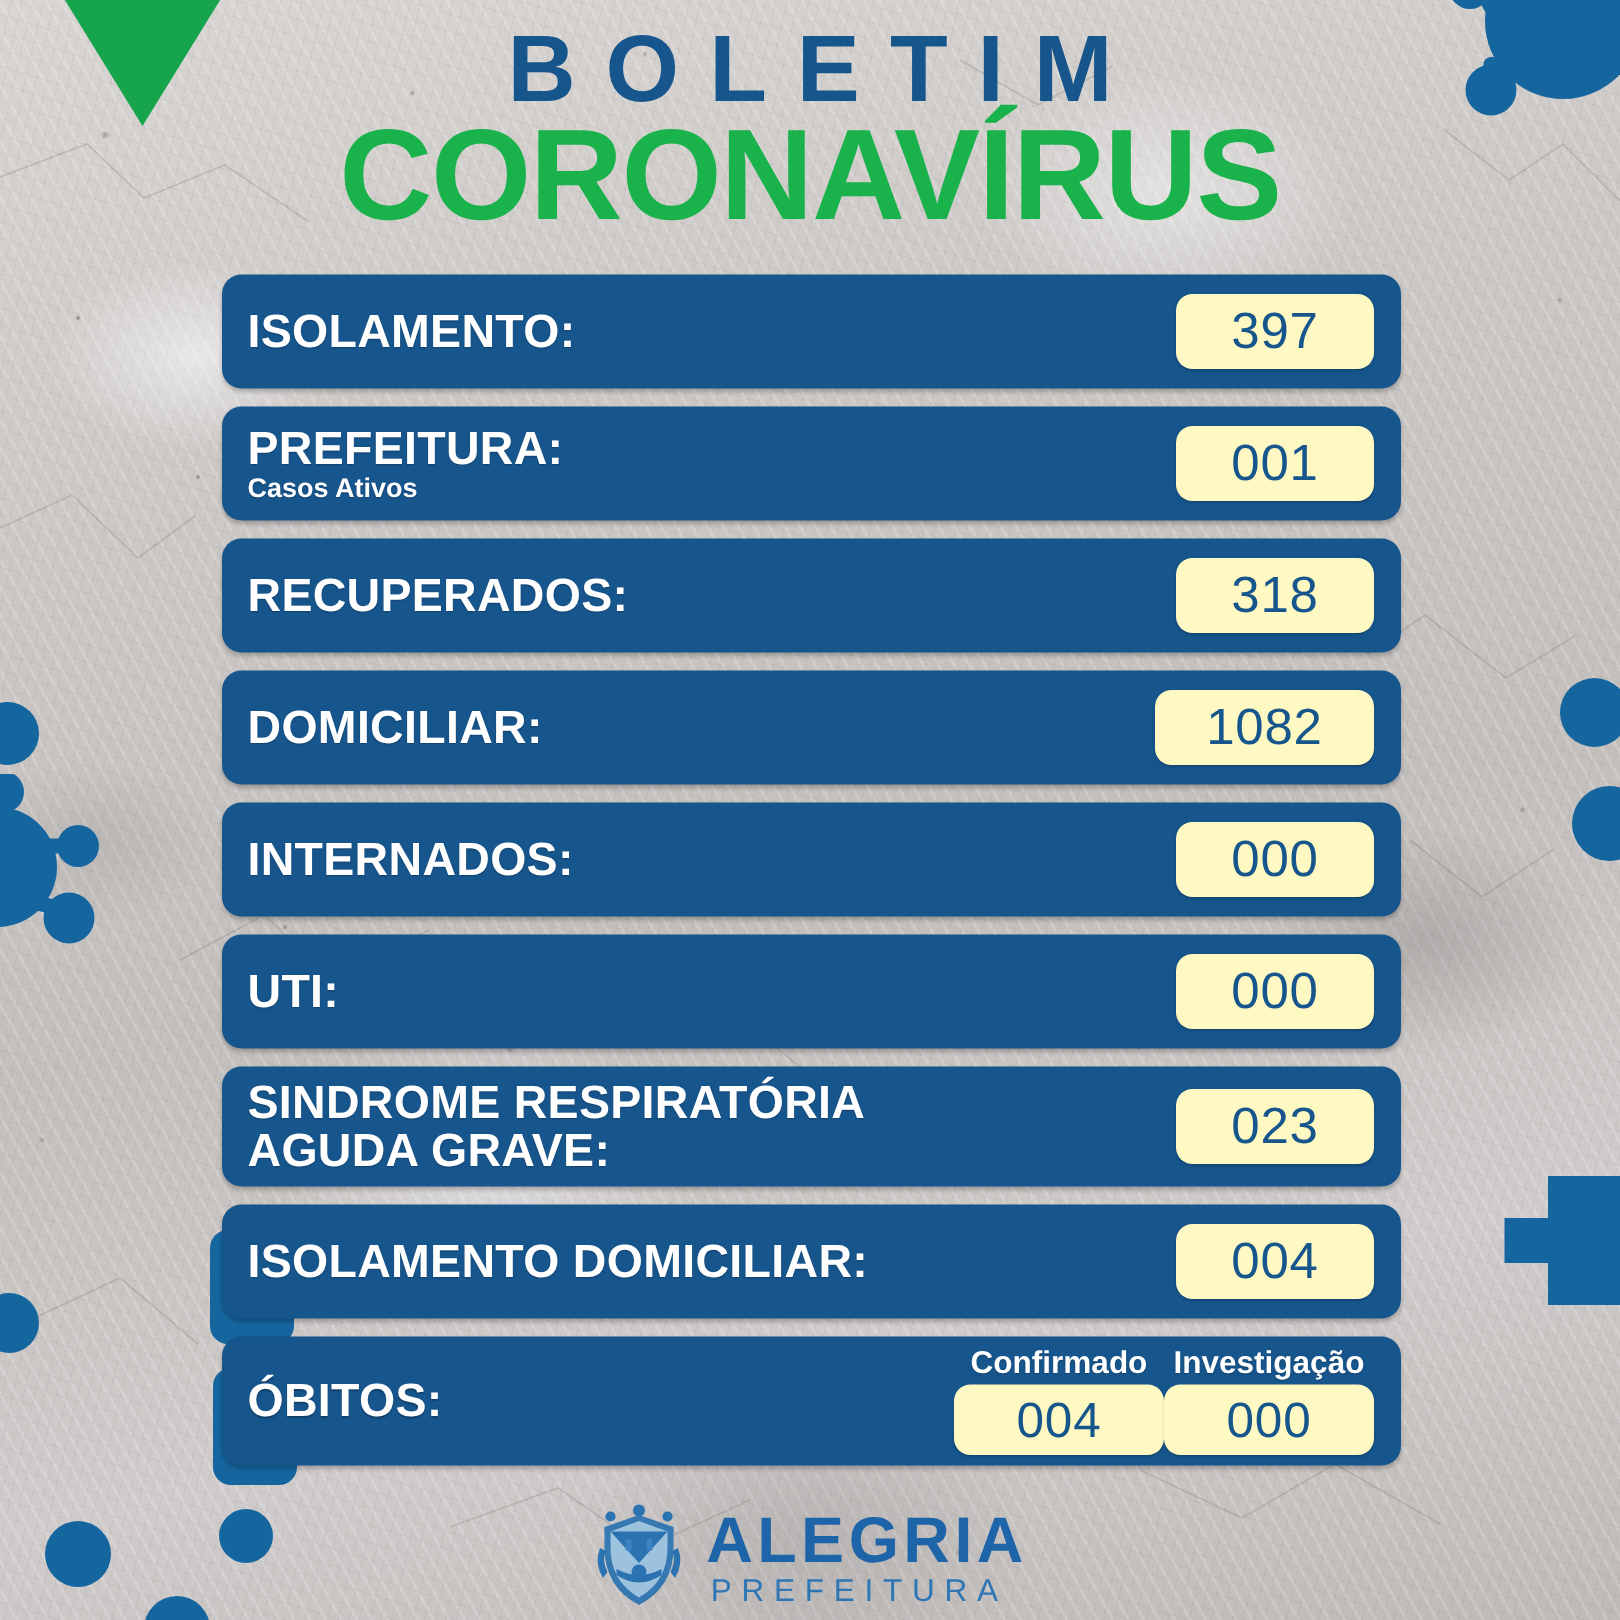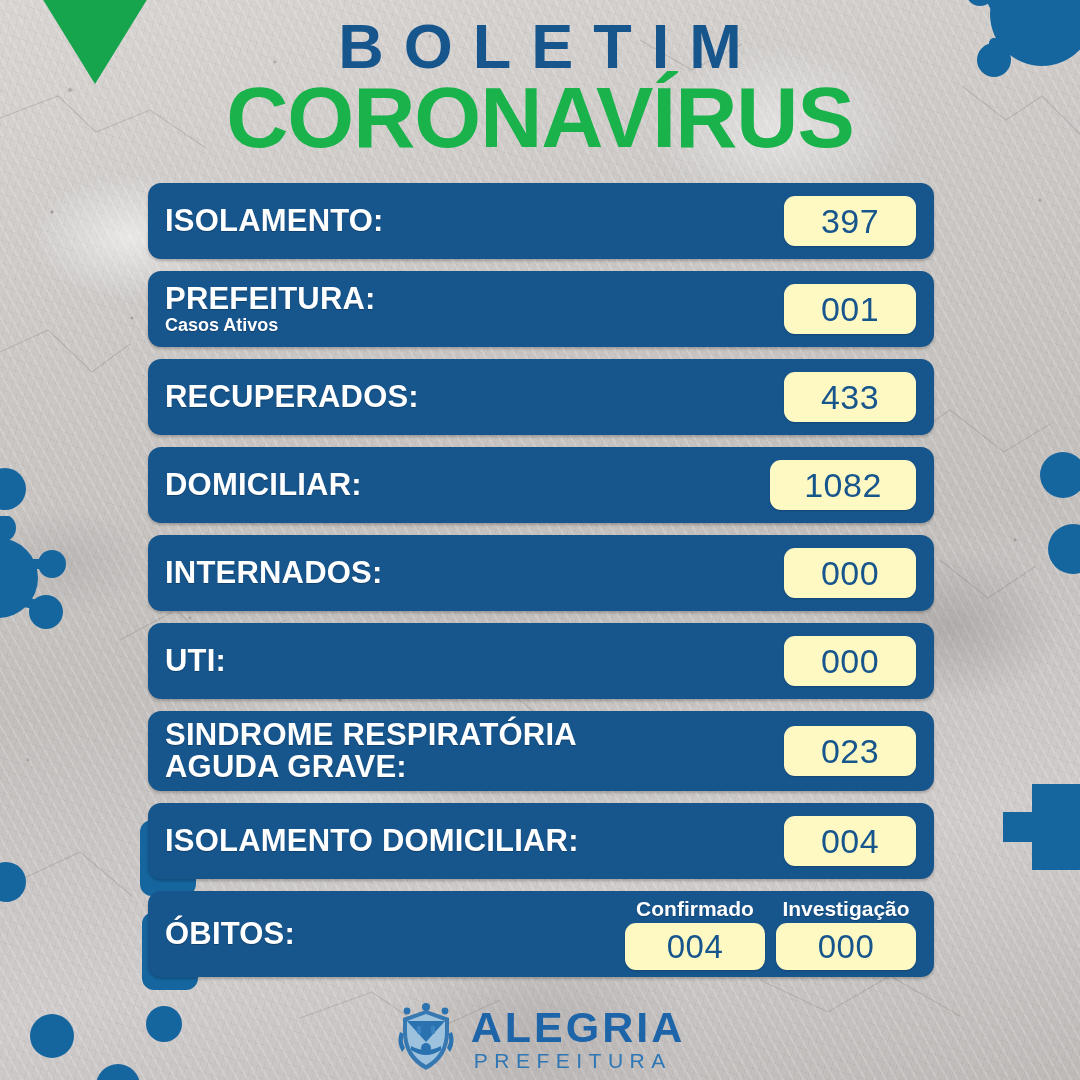--- a/index.html
+++ b/index.html
@@ -111,21 +111,21 @@
     height:50px;
     display:flex; align-items:center; justify-content:center;
     color:#17558d; font-size:34px; font-weight:400;
     letter-spacing:.5px;
     box-shadow:0 1px 2px rgba(0,0,0,.18);
   }
   .badge.wide{ min-width:146px; }
 
   
   .obitos{ height:86px; align-items:center; }
-  .obitos-cols{ display:flex; gap:11px; align-items:flex-end; }
+  .obitos-cols{ display:flex; gap:0; align-items:flex-end; }
   .obito-col{ display:flex; flex-direction:column; align-items:center; }
   .obito-caption{
     color:#ffffff; font-size:21px; font-weight:700;
     line-height:1; margin-bottom:4px;
     text-shadow:0 1px 1px rgba(0,0,0,.25);
   }
   .obito-col .badge{ min-width:140px; height:47px; font-size:33px; }
 
   
   .footer{
@@ -225,21 +225,21 @@
         <div class="row-label">PREFEITURA:</div>
         <div class="row-sublabel">Casos Ativos</div>
       </div>
       <div class="badge">001</div>
     </div>
 
     <div class="row">
       <div class="row-label-wrap">
         <div class="row-label">RECUPERADOS:</div>
       </div>
-      <div class="badge">433</div>
+      <div class="badge">318</div>
     </div>
 
     <div class="row">
       <div class="row-label-wrap">
         <div class="row-label">DOMICILIAR:</div>
       </div>
       <div class="badge wide">1082</div>
     </div>
 
     <div class="row">

